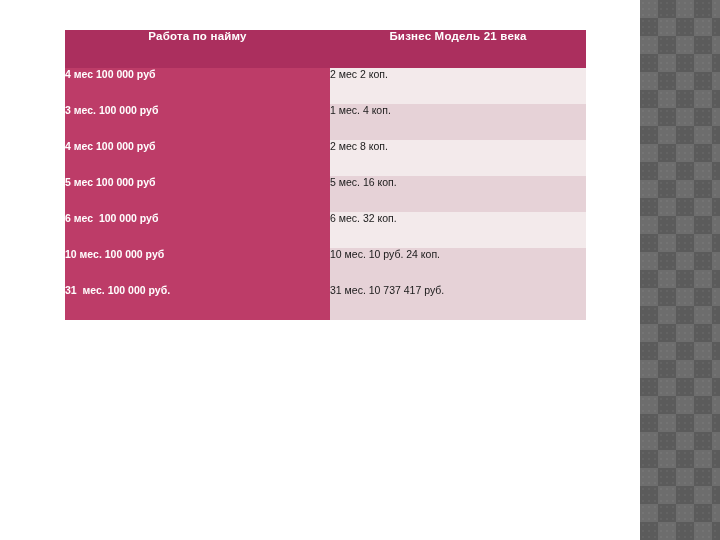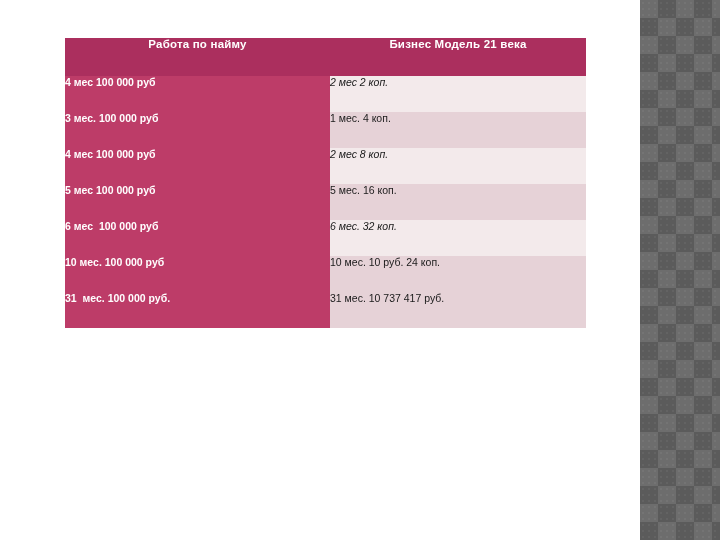--- a/index.html
+++ b/index.html
@@ -46,21 +46,21 @@
     background-image:
       radial-gradient(circle at 50% 50%, rgba(255,255,255,0.05) 1px, transparent 1.6px);
     background-size: 6px 6px;
     pointer-events: none;
   }
 
   
   #comparison-table {
     position: absolute;
     left: 65px;
-    top: 38px;
+    top: 30px;
     width: 521px;
     border-collapse: separate;
     border-spacing: 0;
     table-layout: fixed;
   }
 
   #comparison-table col.col-left  { width: 265px; }
   #comparison-table col.col-right { width: 256px; }
 
   #comparison-table th,
@@ -105,21 +105,21 @@
     height: 36px;
     color: #1a1a1a;
     font-size: 10.5px;
     font-weight: normal;
     padding: 6px 0 0 7px;
     white-space: pre;
     box-sizing: border-box;
     border-bottom: 2px solid #ffffff;
   }
   .td-right.tone-a { background: #e6d2d7; }
-  .td-right.tone-b { background: #f3eaeb; font-style: italic; }
+  .td-right.tone-b { background: #f3eaeb; }
 
   tr.table-row:last-child .td-left,
   tr.table-row:last-child .td-right {
     border-bottom: 0;
   }
 </style>
 </head>
 <body>
 
 <div id="slide">

